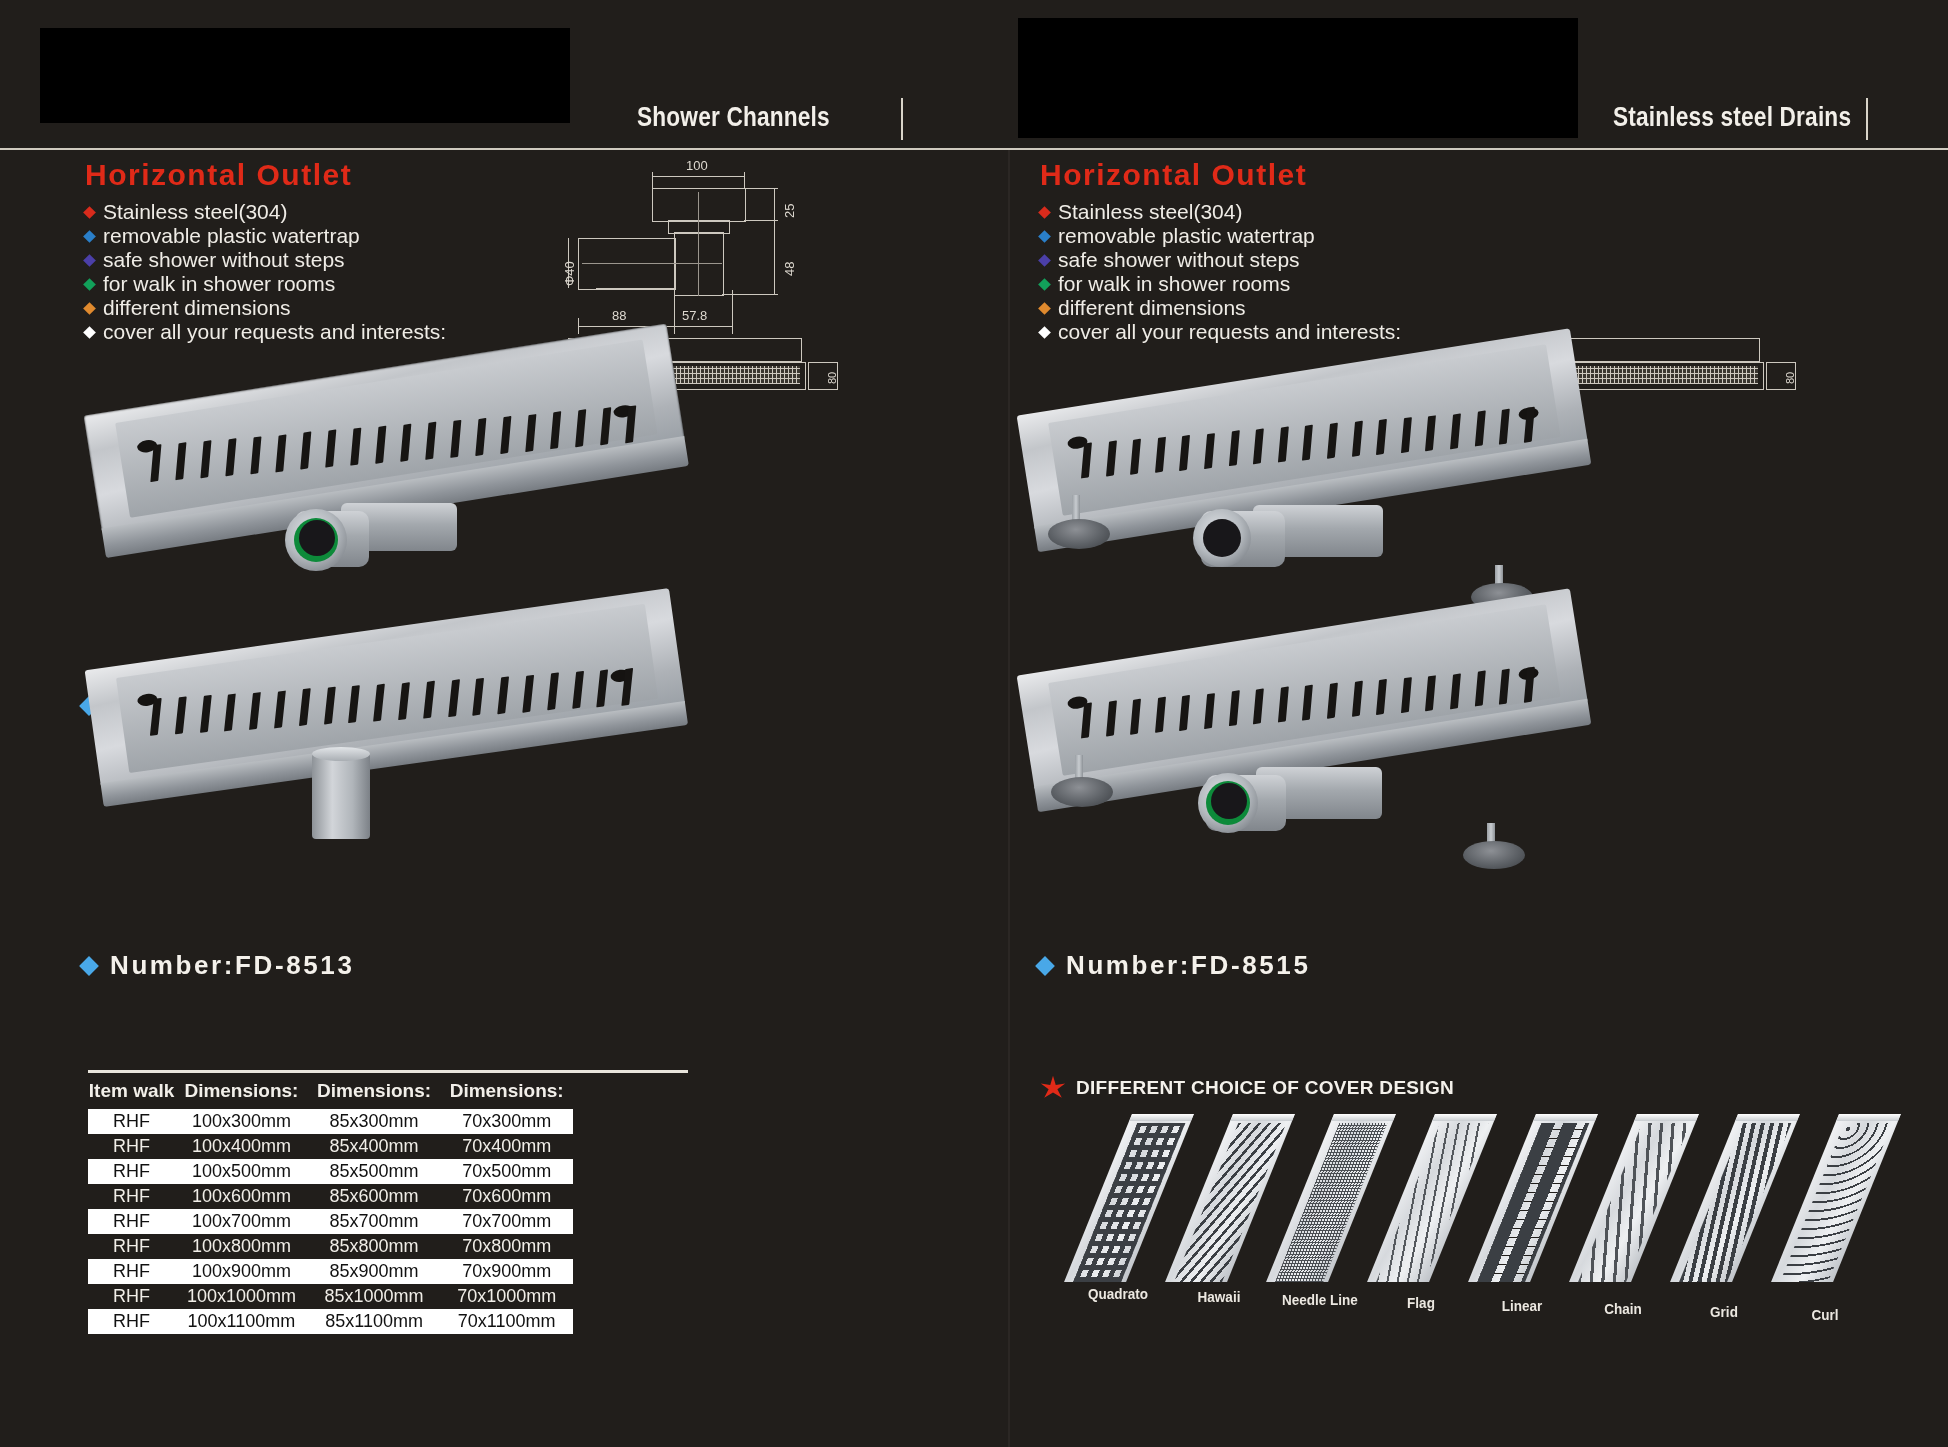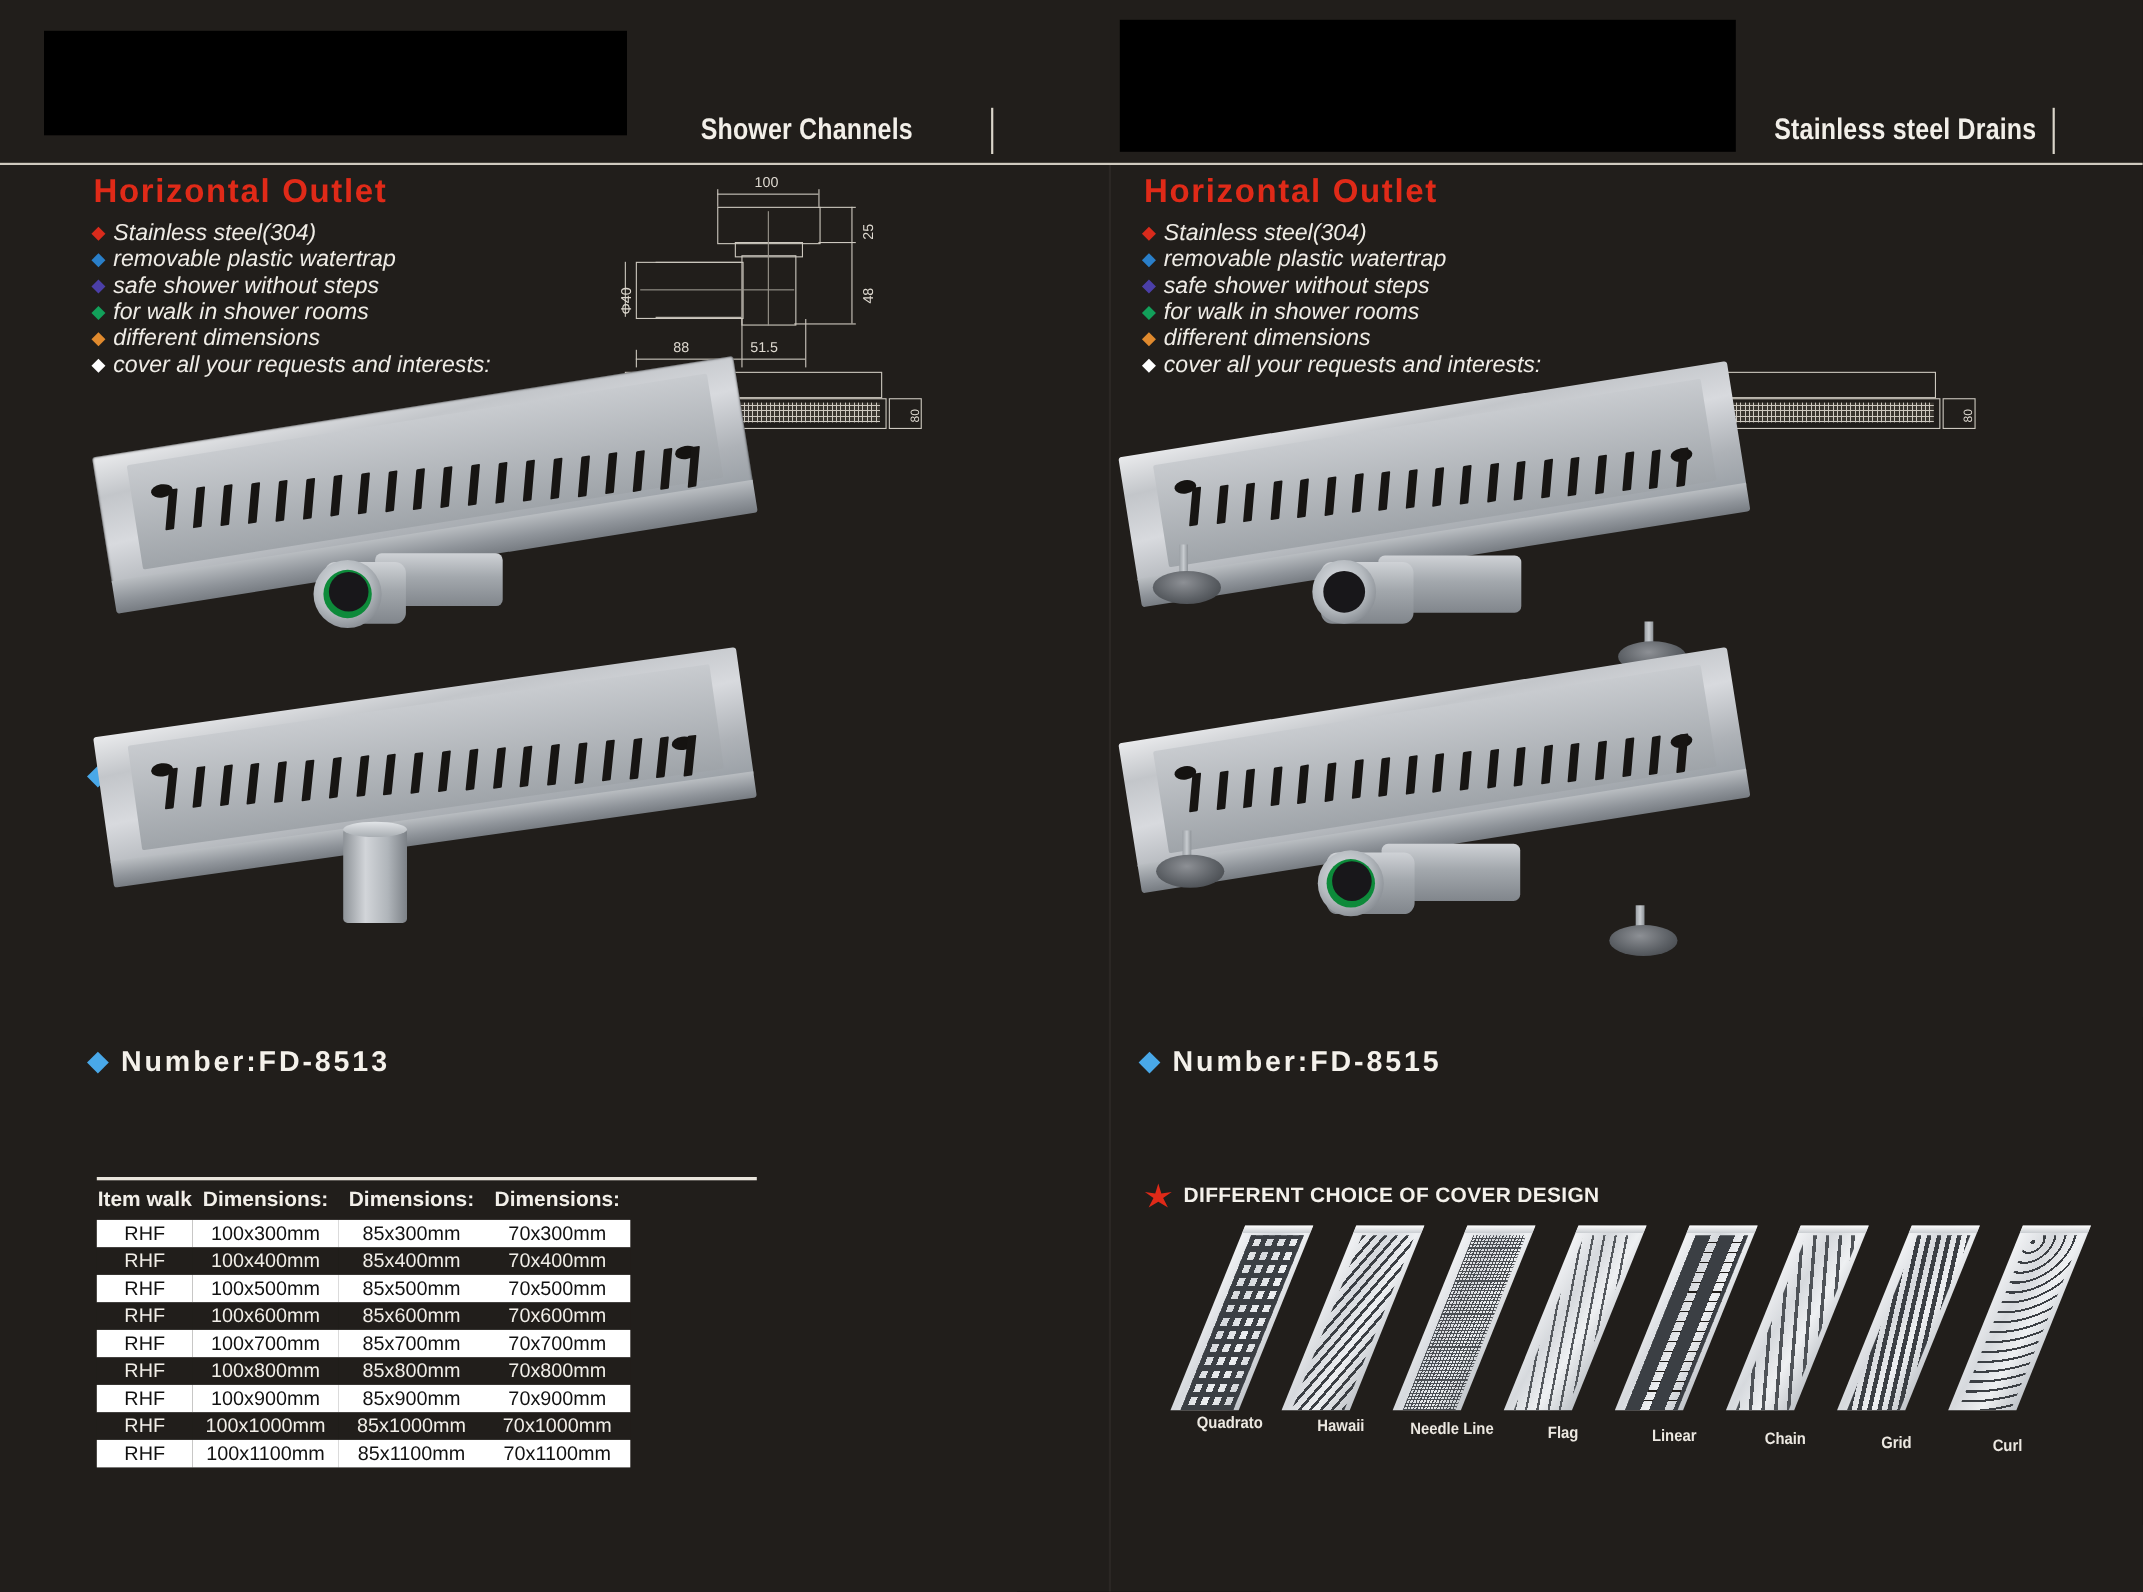--- a/index.html
+++ b/index.html
@@ -29,21 +29,21 @@
   
   .col{position:absolute;top:150px;height:1297px;}
   .col-left{left:0;width:1018px;}
   .col-right{left:1018px;width:930px;}
   .divider{position:absolute;left:1008px;top:150px;width:2px;height:1297px;background:#2b2724;}
 
   
   .feat{position:absolute;}
   .feat-title{color:#e02a18;font-weight:bold;font-size:30px;letter-spacing:1.5px;
               white-space:nowrap;margin-bottom:8px;}
-  .feat-list{list-style:none;margin:0;padding:0;font-style:italic;}
+  .feat-list{list-style:none;margin:0;padding:0;}
   .feat-list li{display:flex;align-items:center;color:#efece6;font-size:21px;
                 line-height:24px;height:24px;margin-bottom:0px;white-space:nowrap;}
   .dia{width:9px;height:9px;transform:rotate(45deg);display:inline-block;
        margin-right:9px;flex:0 0 auto;}
   .feat-list li span.txt{display:inline-block;}
 
   
   .tech{position:absolute;}
   .dim-txt{position:absolute;color:#ded9d0;font-size:13px;
            font-family:"Liberation Sans",sans-serif;white-space:nowrap;}
@@ -174,21 +174,21 @@
 
       <div class="ln lnv" style="left:8px;top:88px;height:50px;"></div>
       <div class="dim-txt vert" style="left:2px;top:136px;">Φ40</div>
 
       <div class="ln lnh" style="left:18px;top:176px;width:96px;"></div>
       <div class="ln lnv" style="left:18px;top:168px;height:16px;"></div>
       <div class="ln lnv" style="left:114px;top:140px;height:44px;"></div>
       <div class="dim-txt" style="left:52px;top:158px;">88</div>
       <div class="ln lnh" style="left:114px;top:176px;width:58px;"></div>
       <div class="ln lnv" style="left:172px;top:140px;height:44px;"></div>
-      <div class="dim-txt" style="left:122px;top:158px;">51.5</div>
+      <div class="dim-txt" style="left:122px;top:158px;">57.8</div>
     </div>
 
     <div class="tech" style="left:560px;top:188px;width:300px;height:60px;">
       <div class="box-out" style="left:8px;top:0px;width:232px;height:22px;"></div>
       <div class="box-out" style="left:4px;top:24px;width:240px;height:26px;"></div>
       <div style="position:absolute;left:8px;top:28px;width:232px;height:18px;
                   background:repeating-linear-gradient(90deg,#cdc8bf 0 1px,transparent 1px 4px),
                              repeating-linear-gradient(0deg,#cdc8bf 0 1px,transparent 1px 5px);
                   background-color:#3a3630;"></div>
       <div class="box-out" style="left:248px;top:24px;width:28px;height:26px;"></div>

